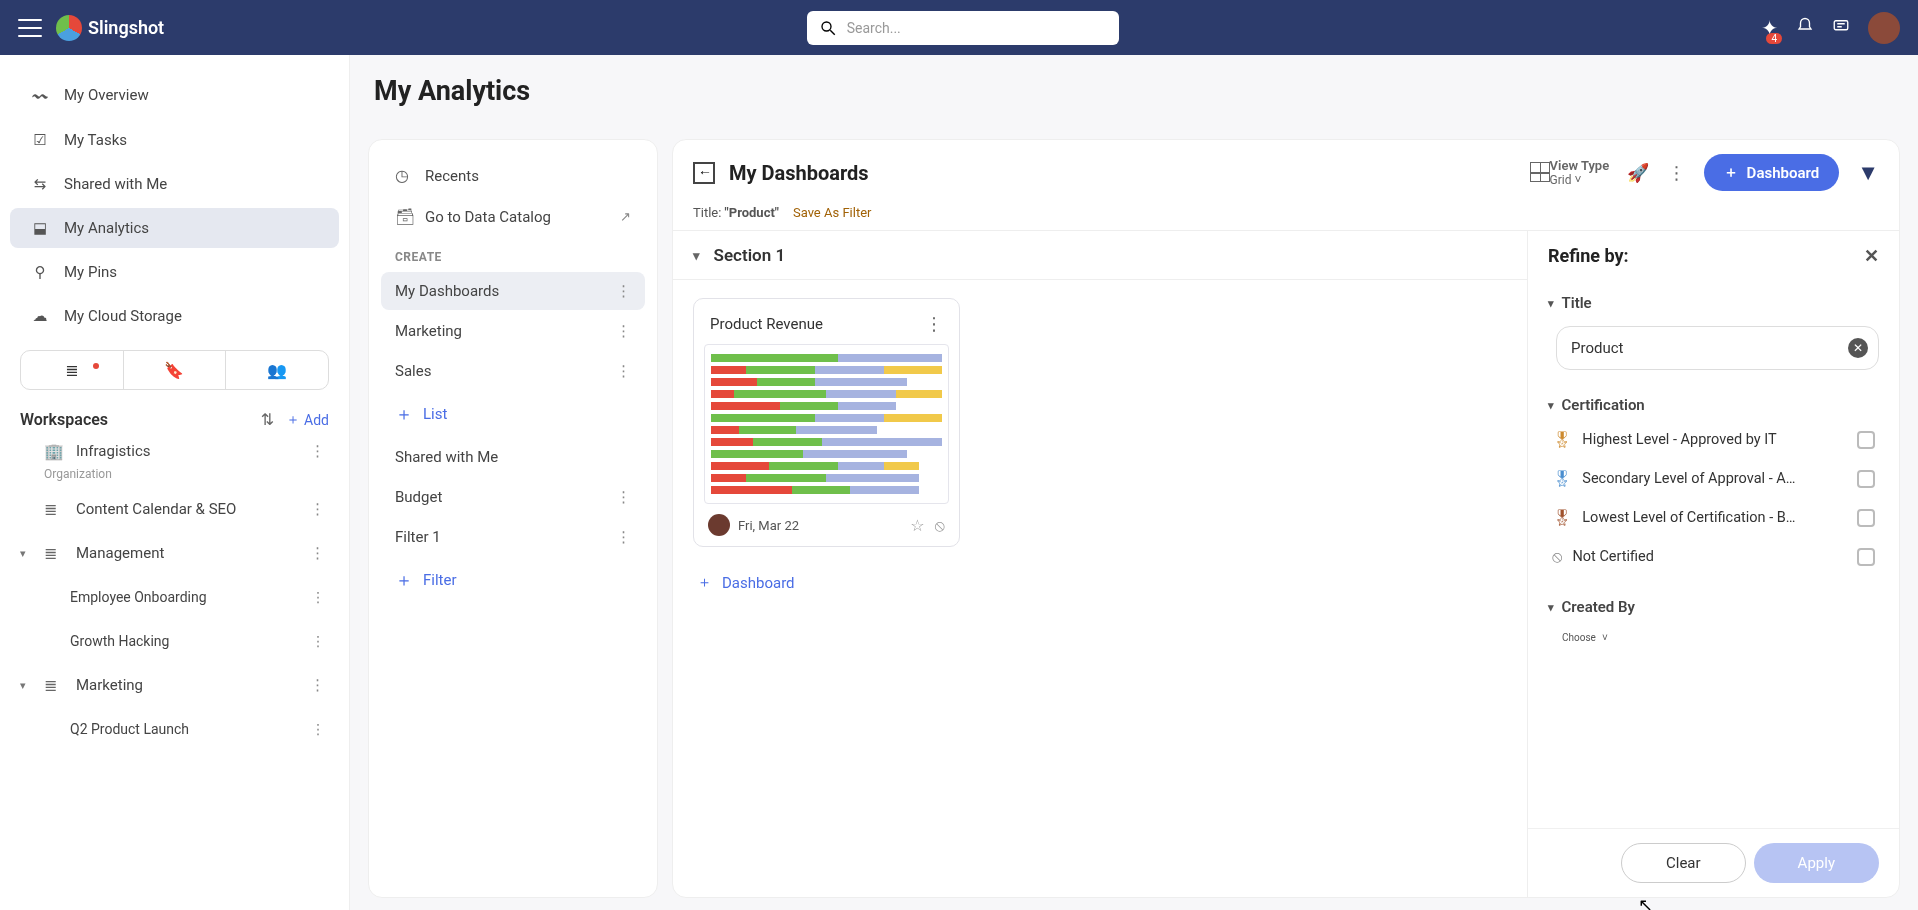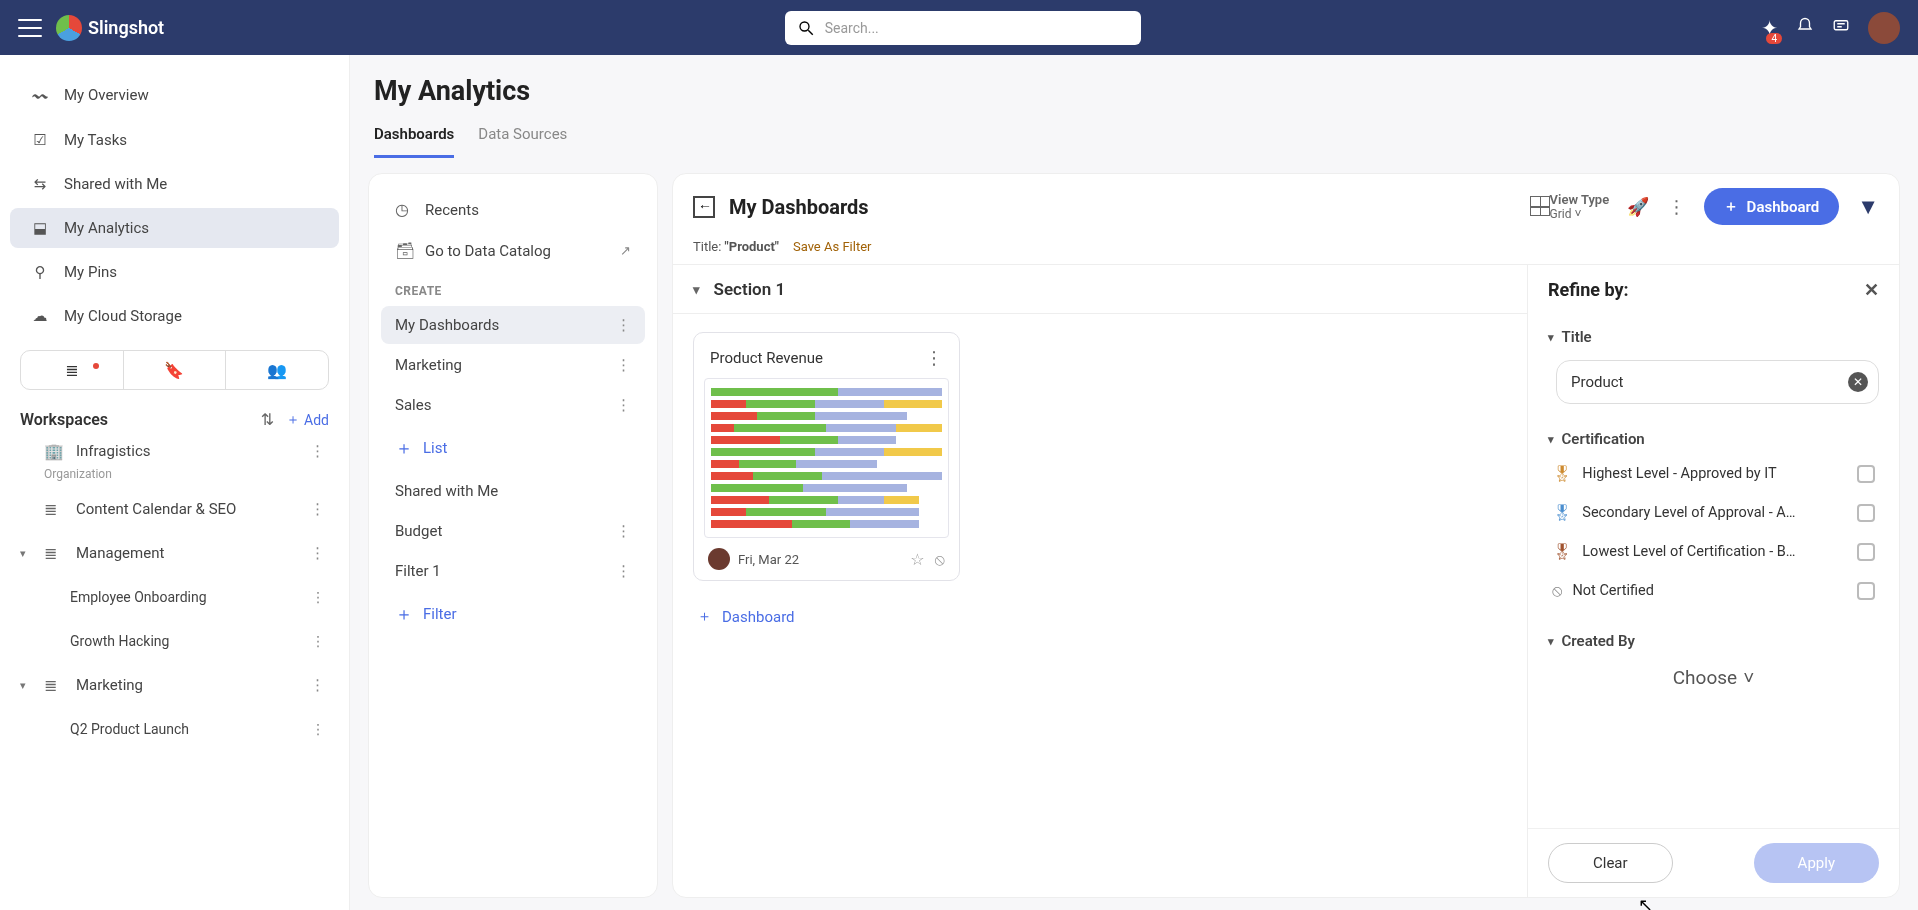--- a/index.html
+++ b/index.html
@@ -5,21 +5,21 @@
 * { box-sizing: border-box; margin: 0; padding: 0; font-family: -apple-system, BlinkMacSystemFont, "Segoe UI", Roboto, sans-serif; }
 body { background: #f7f7f9; overflow: hidden; }
 .app { display: flex; flex-direction: column; height: 910px; width: 1918px; }
 
 
 .topbar { height: 55px; background: #2c3b6b; display: flex; align-items: center; padding: 0 18px; gap: 14px; }
 .hamburger { width: 24px; height: 18px; cursor: pointer; display: flex; flex-direction: column; justify-content: space-between; }
 .hamburger span { height: 2px; background: #fff; border-radius: 1px; }
 .logo { display: flex; align-items: center; gap: 6px; color: #fff; font-weight: 600; font-size: 18px; }
 .logo-icon { width: 26px; height: 26px; border-radius: 50%; background: conic-gradient(#e5483a 0 120deg,#4aa0e0 120deg 240deg,#6fbf4b 240deg 360deg); }
-.search-wrap { margin-left: auto; margin-right: auto; width: 356px; }
+.search-wrap { margin-left: auto; margin-right: auto; width: 312px; }
 .search-box { height: 34px; background: #fff; border-radius: 6px; display: flex; align-items: center; padding: 0 12px; gap: 10px; }
 .search-box input { border: none; outline: none; flex: 1; font-size: 14px; color: #333; }
 .search-box input::placeholder { color: #999; }
 .top-right { display: flex; align-items: center; gap: 18px; }
 .sparkle-icon { position: relative; color: #fff; font-size: 20px; }
 .sparkle-badge { position: absolute; bottom: -4px; right: -4px; background: #e5483a; color: #fff; font-size: 10px; border-radius: 8px; padding: 0 5px; }
 .bell-icon, .chat-icon { color: #fff; font-size: 20px; }
 .avatar-top { width: 32px; height: 32px; border-radius: 50%; background: #8b4a3a; }
 
 
@@ -115,22 +115,22 @@
 .refine-group { padding: 8px 14px; }
 .rg-head { display: flex; align-items: center; gap: 8px; font-size: 15px; font-weight: 600; color: #444; padding: 6px 0; cursor: pointer; }
 .rg-head .tri { font-size: 11px; color: #555; }
 .title-input { margin: 8px 0 4px 8px; height: 44px; border: 1px solid #ddd; border-radius: 14px; display: flex; align-items: center; padding: 0 10px 0 14px; }
 .title-input input { border: none; outline: none; flex: 1; font-size: 15px; color: #333; }
 .clear-chip { width: 20px; height: 20px; border-radius: 50%; background: #555; color: #fff; font-size: 12px; display: flex; align-items: center; justify-content: center; cursor: pointer; }
 .cert-row { display: flex; align-items: center; gap: 10px; padding: 10px 4px; font-size: 14.5px; color: #333; }
 .cert-row .cbx { margin-left: auto; width: 18px; height: 18px; border: 2px solid #bbb; border-radius: 4px; cursor: pointer; }
 .ribbon { font-size: 16px; }
 .rib-gold{color:#cd8a2e}.rib-silver{color:#4a8ecf}.rib-bronze{color:#a0522d}.rib-none{color:#888}
-.choose-row { padding: 10px 14px; font-size: 19px; color: #555; display: flex; align-items: center; gap: 6px; cursor: pointer; justify-content: center; }
-.refine-foot { display: flex; gap: 24px; padding: 14px 20px; justify-content: space-between; border-top: 1px solid #f0f0f0; }
+.choose-row { padding: 10px 14px; font-size: 10px; color: #555; display: flex; align-items: center; gap: 6px; cursor: pointer; }
+.refine-foot { display: flex; gap: 8px; padding: 14px 20px; justify-content: flex-end; border-top: 1px solid #f0f0f0; }
 .btn-clear { border: 1px solid #ccc; background: #fff; color: #333; border-radius: 24px; padding: 10px 44px; font-size: 15px; cursor: pointer; }
 .btn-apply { border: none; background: #b7c4f3; color: #fff; border-radius: 24px; padding: 10px 44px; font-size: 15px; cursor: pointer; }
 
 .cursor { position: absolute; left: 1638px; top: 894px; font-size: 18px; color: #000; pointer-events: none; }
 
 svg.ico { width: 18px; height: 18px; stroke: currentColor; fill: none; stroke-width: 1.8; }
 </style>
 </head>
 <body>
 
@@ -252,24 +252,20 @@
           <span class="ws-more">⋮</span>
         </div>
       <div class="ws-child">
           <span>Q2 Product Launch</span>
           <span class="ws-more">⋮</span>
         </div>
     </div>
 
     <div class="main">
       <div class="page-title">My Analytics</div>
-      <div class="tabs">
-        <div class="tab active">Dashboards</div>
-        <div class="tab">Data Sources</div>
-      </div>
 
       <div class="panels">
 
         <div class="list-panel">
           <div class="lp-item">
               <span class="lp-icon">◷</span>
               <span>Recents</span>
             </div>
           <div class="lp-item">
               <span class="lp-icon">🗃</span>

